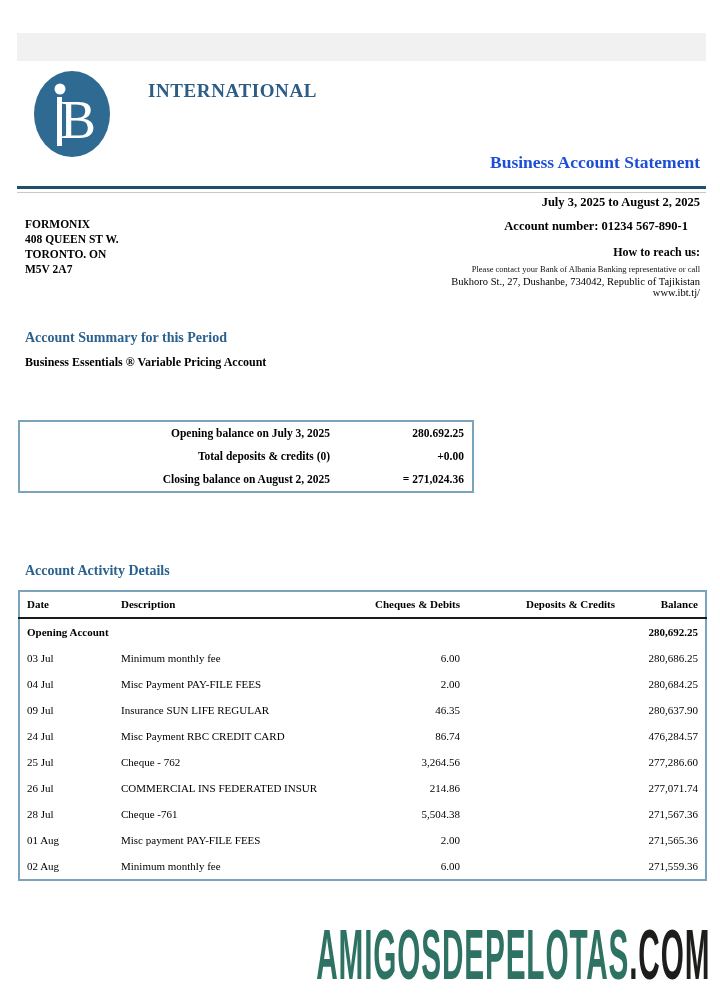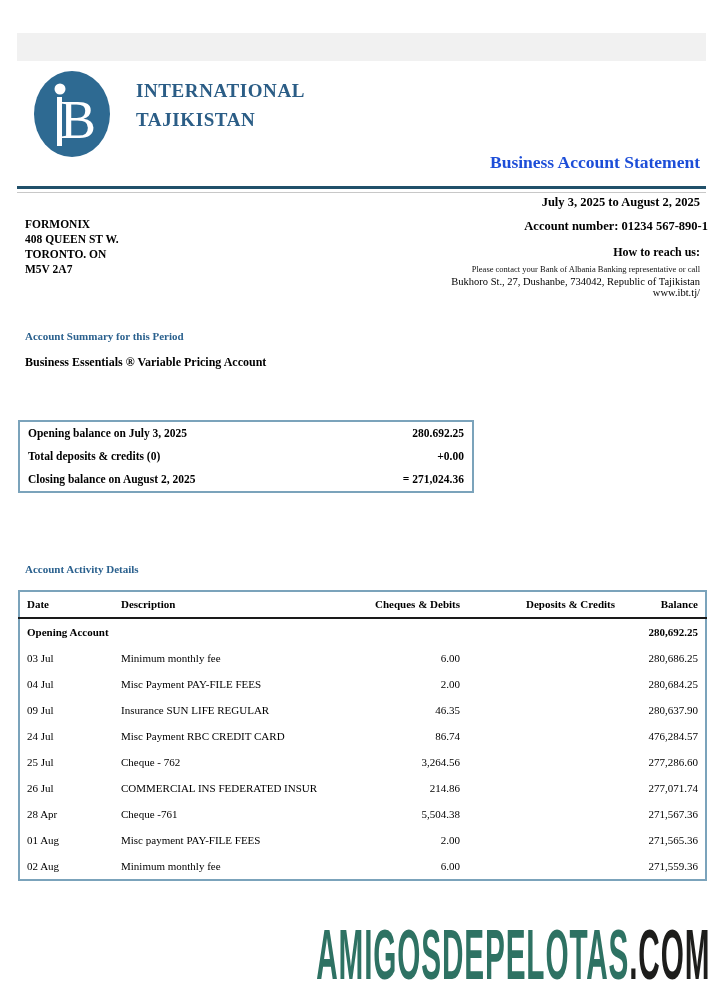--- a/index.html
+++ b/index.html
@@ -5,47 +5,47 @@
   html,body { margin:0; padding:0; background:#ffffff; }
   .page {
     position:relative; width:720px; height:1000px; background:#fff;
     font-family:"Liberation Serif", serif; color:#000; overflow:hidden;
   }
   .top-bar { position:absolute; left:17px; top:33px; width:689px; height:28px; background:#f1f1f1; }
 
   .logo { position:absolute; left:33px; top:70px; width:78px; height:88px; }
 
   .bank-name {
-    position:absolute; left:136px; top:76px; color:#2b5d86;
+    position:absolute; left:148px; top:76px; color:#2b5d86;
     font-size:19px; font-weight:600; line-height:29px; letter-spacing:0.6px;
   }
 
   .stmt-title { position:absolute; right:20px; top:152px; font-size:17.5px; font-weight:bold; color:#1d4ed8; }
 
   .rule-dark  { position:absolute; left:17px; top:186px; width:689px; height:3px; background:#20506a; }
   .rule-light { position:absolute; left:17px; top:192px; width:689px; height:1px; background:#c8c8c8; }
 
   .period   { position:absolute; right:20px; top:195px; font-weight:bold; font-size:12.5px; }
-  .acct-num { position:absolute; right:12px; top:219px; font-weight:bold; font-size:12.5px; }
+  .acct-num { position:absolute; right:32px; top:219px; font-weight:bold; font-size:12.5px; }
 
   .recipient { position:absolute; left:25px; top:217px; font-weight:bold; font-size:11.5px; line-height:15px; }
 
   .reach { position:absolute; right:20px; top:245px; text-align:right; }
   .reach .h     { font-weight:bold; font-size:12px; }
   .reach .small { font-size:8.5px;  margin-top:4px; color:#111; }
   .reach .addr  { font-size:10.5px; margin-top:2px; }
   .reach .web   { font-size:10.5px; }
 
-  .section-head { position:absolute; left:25px; font-size:11px; font-weight:bold; color:#2b618e; }
+  .section-head { position:absolute; left:25px; font-size:14px; font-weight:bold; color:#2b618e; }
   .sum-head { top:330px; }
   .product  { position:absolute; left:25px; top:355px; font-size:12px; font-weight:bold; }
 
   .sum-table { position:absolute; left:18px; top:420px; width:452px; border-collapse:collapse; }
   .sum-table-wrap { position:absolute; left:18px; top:420px; width:452px; border:2px solid #7ba3bb; }
-  .sum-table td { font-size:11.5px; font-weight:bold; padding:5px 8px 6px 8px; }
+  .sum-table td { font-size:11.5px; font-weight:bold; padding:5px 8px 6px 8px;text-align:right; }
   .sum-table td.val { text-align:right; }
 
   .act-head { top:563px; }
   .act-table {
     position:absolute; left:18px; top:590px; width:687px;
     border:2px solid #7ba3bb; border-collapse:collapse; table-layout:fixed; font-size:11px;
   }
   .act-table th {
     font-weight:bold; padding:6px 7px 7px 7px; border-bottom:2px solid #1a1a1a; text-align:left;
   }
@@ -71,21 +71,20 @@
 
   <svg class="logo" viewBox="0 0 78 88">
     <ellipse cx="39" cy="44" rx="38" ry="43" fill="#2e6a92"></ellipse>
     <circle cx="27" cy="19" r="5.5" fill="#ffffff"></circle>
     <rect x="24" y="27" width="5" height="49" fill="#ffffff"></rect>
     <text x="27" y="68" font-family="Liberation Serif, serif" font-size="54" fill="#ffffff">B</text>
   </svg>
 
   <div class="bank-name">
     <div>INTERNATIONAL</div>
-    <div>TAJIKISTAN</div>
   </div>
 
   <div class="stmt-title">Business Account Statement</div>
 
   <div class="rule-dark"></div>
   <div class="rule-light"></div>
 
   <div class="period">July 3, 2025 to August 2, 2025</div>
 
   <div class="recipient">
@@ -188,21 +187,21 @@
         <td class="num">277,286.60</td>
       </tr>
       <tr>
         <td>26 Jul</td>
         <td>COMMERCIAL INS FEDERATED INSUR</td>
         <td class="num">214.86</td>
         <td class="num"></td>
         <td class="num">277,071.74</td>
       </tr>
       <tr>
-        <td>28 Apr</td>
+        <td>28 Jul</td>
         <td>Cheque -761</td>
         <td class="num">5,504.38</td>
         <td class="num"></td>
         <td class="num">271,567.36</td>
       </tr>
       <tr>
         <td>01 Aug</td>
         <td>Misc payment PAY-FILE FEES</td>
         <td class="num">2.00</td>
         <td class="num"></td>

